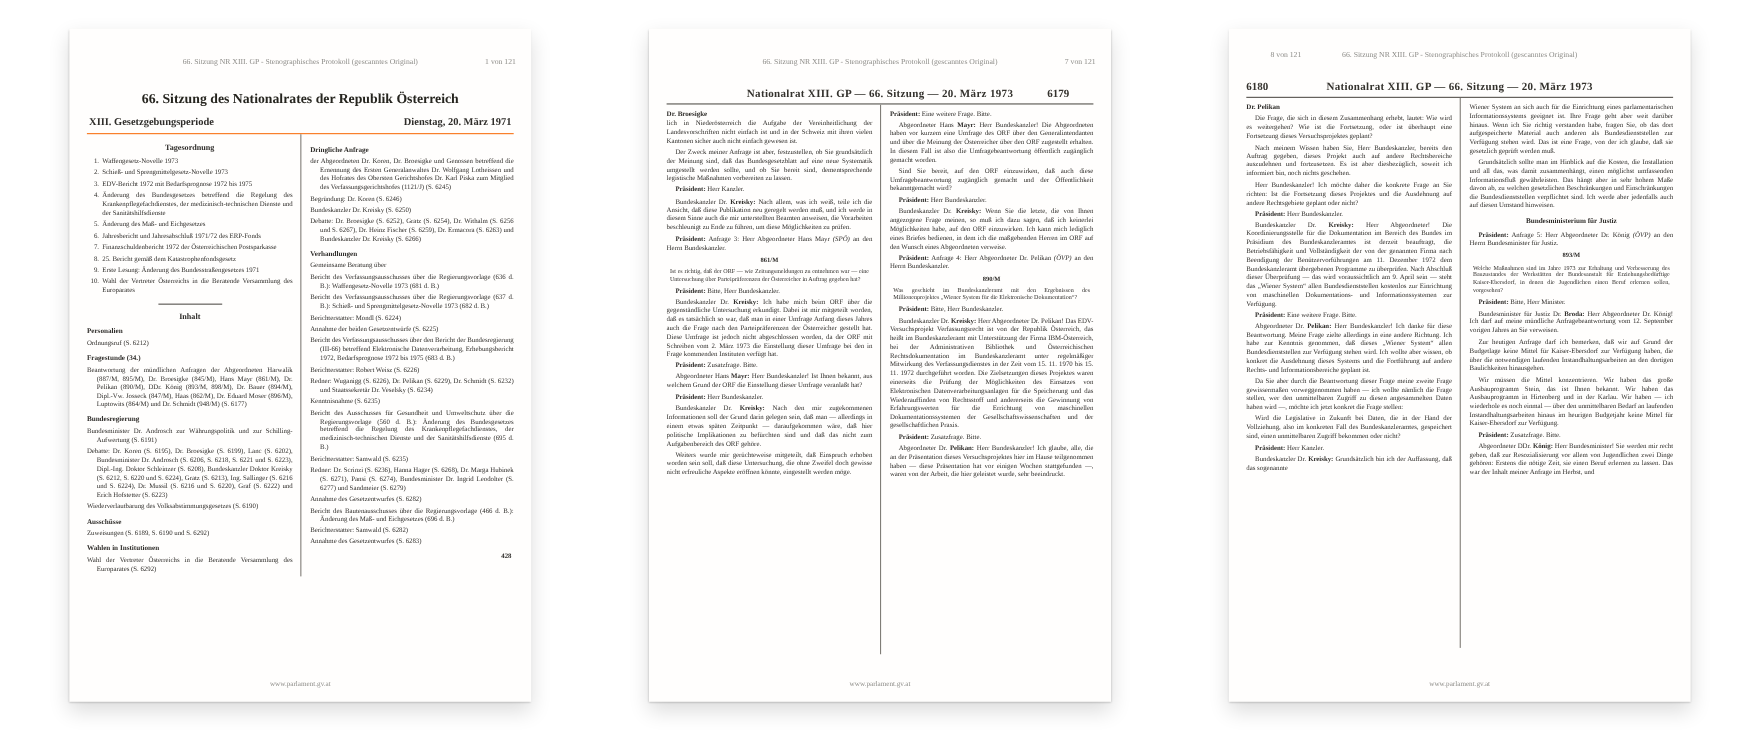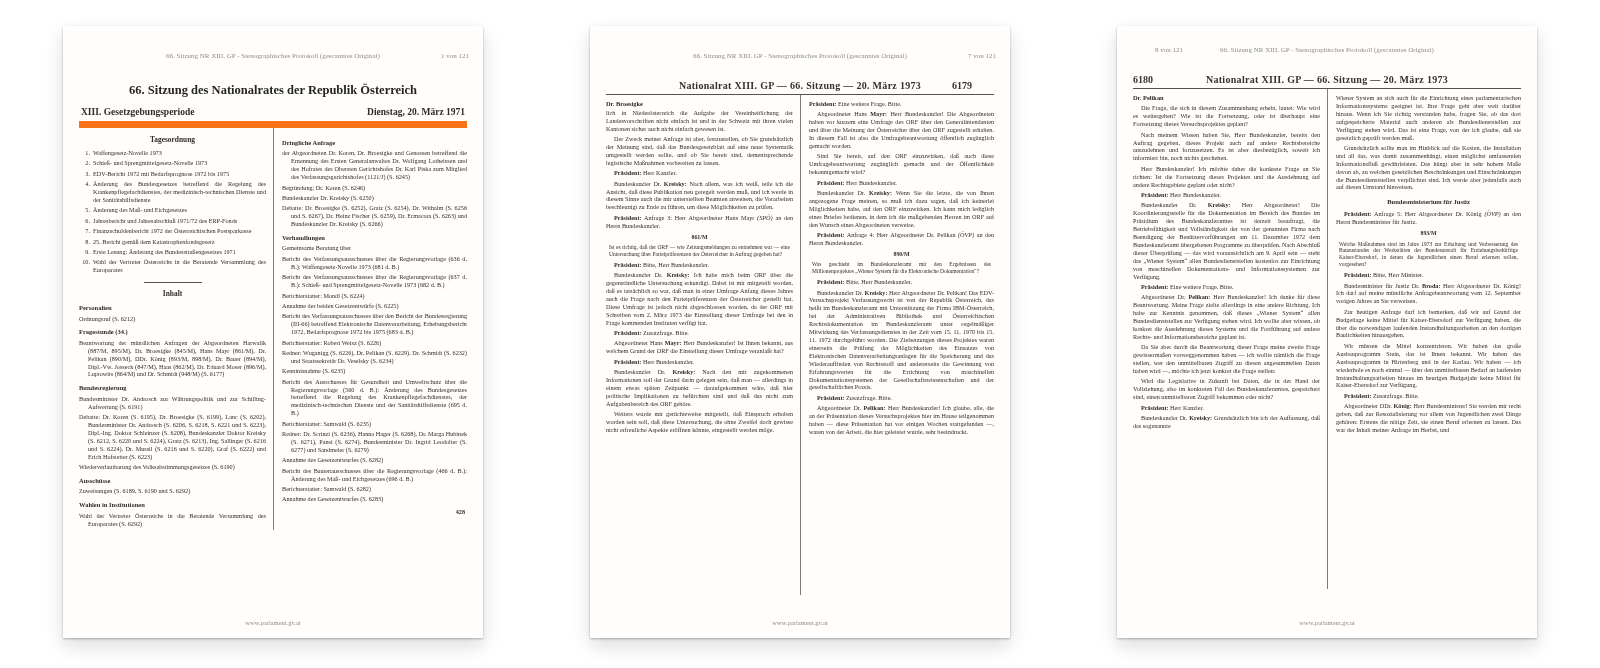--- a/index.html
+++ b/index.html
@@ -9,21 +9,21 @@
         font-family:"Liberation Serif","DejaVu Serif",serif;color:#2f2d2a;}
   .doc-header{display:flex;align-items:baseline;margin:16px 14px 0;font-size:7px;color:#8d8c88;}
   .doc-header .hl{width:52px;text-align:right;}
   .doc-header .hc{flex:1;text-align:center;}
   .doc-header .hr{width:52px;text-align:right;margin-top:10px;}
   .doc-footer{position:absolute;left:0;right:0;bottom:12px;text-align:center;font-size:6.5px;color:#8d8c88;}
   
   .title{margin-top:28px;text-align:center;font-size:29px;font-weight:bold;letter-spacing:.5px;color:#201f1d;}
   .subtitle{margin-top:23px;text-align:center;font-size:12.5px;font-weight:bold;color:#26251f;}
   .meta-row{display:flex;justify-content:space-between;margin:9px 16px 0;padding:0 2px 4px;
-            font-size:9.5px;font-weight:bold;border-bottom:7px solid #f97316;}
+            font-size:9.5px;font-weight:bold;border-bottom:1px solid #f97316;}
   
   .scan-head{display:flex;align-items:baseline;margin:20px 16px 0;padding-bottom:3px;border-bottom:1px solid #55524c;
              font-size:10px;font-weight:bold;color:#34322d;}
   .scan-head .sl{width:42px;text-align:left;}
   .scan-head .sc{flex:1;text-align:center;letter-spacing:.3px;}
   .scan-head .sr{width:42px;text-align:left;}
   
   .cols{display:flex;margin:0 16px;align-items:stretch;}
   .col{width:50%;box-sizing:border-box;padding:5px 7px 0 0;font-size:6.2px;line-height:7.9px;text-align:justify;}
   .col.second{border-left:1px solid #807d77;padding:5px 0 0 8px;}

